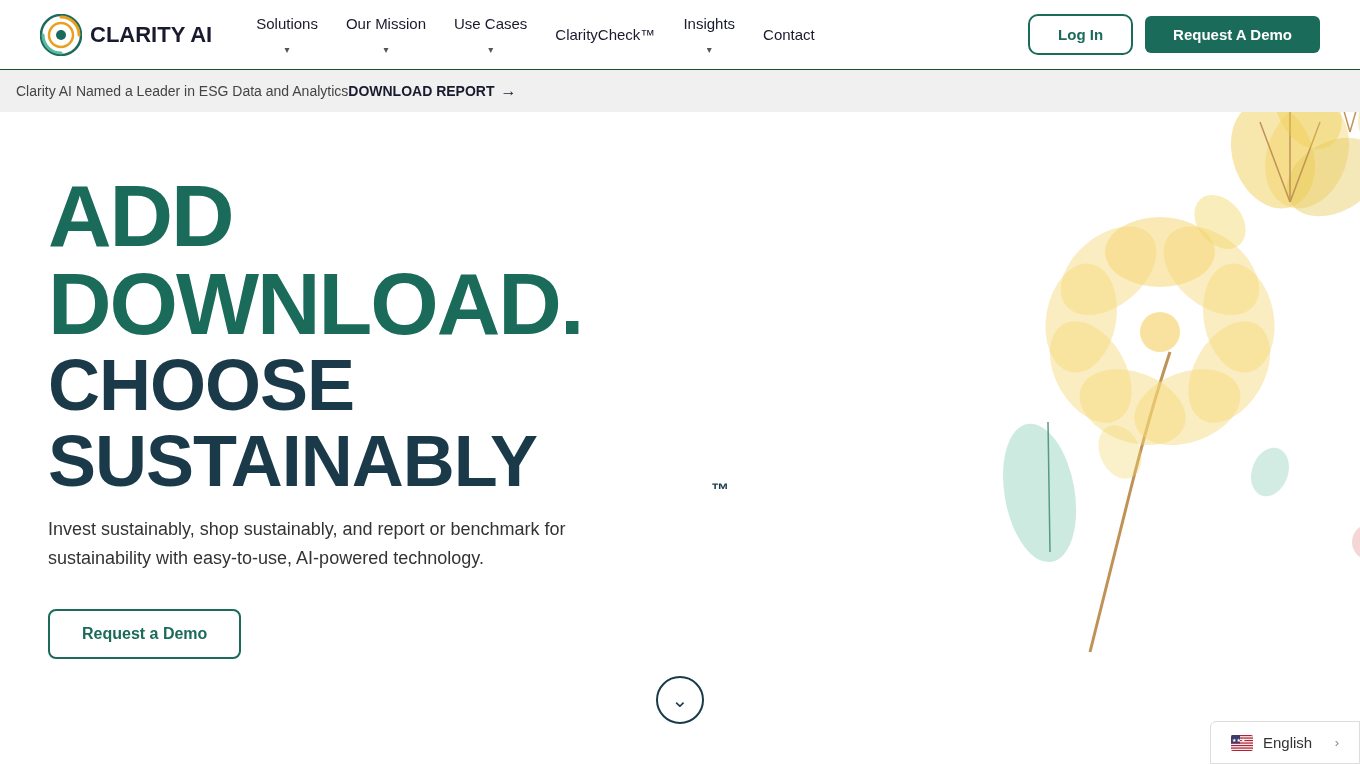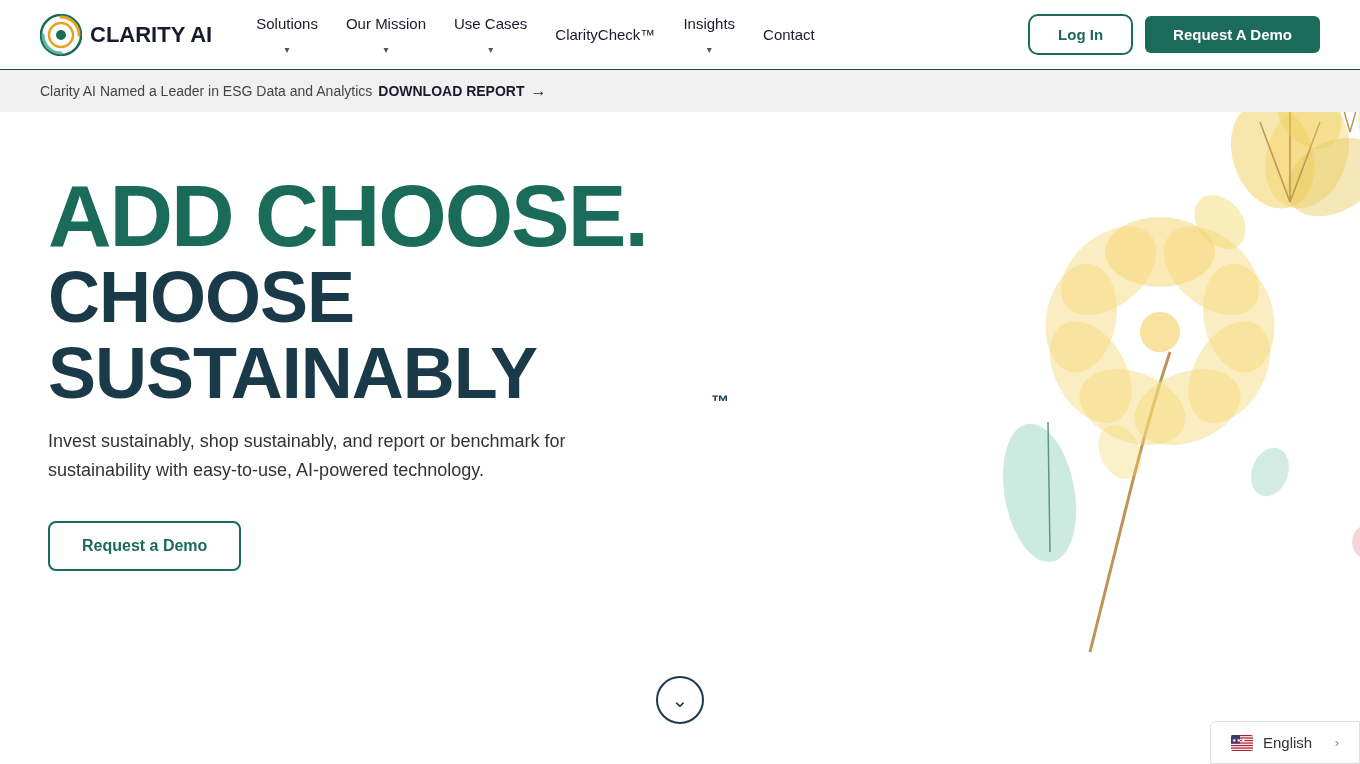--- a/index.html
+++ b/index.html
@@ -77,24 +77,23 @@
       color: #fff;
       border-radius: 6px;
       font-size: 15px;
       font-weight: 600;
       cursor: pointer;
     }
 
     
     .announcement-bar {
       background: #f0f0f0;
-      padding: 10px 40px;
-      display: flex;
-      align-items: center;
-      gap: 6px;
+      padding: 10px 16px;
+      display: flex;
+      align-items: center;
       font-size: 14px;
       color: #444;
       height: 42px;
     }
     .announcement-bar .download-link {
       font-weight: 700;
       color: #1a1a2e;
       display: flex;
       align-items: center;
       gap: 6px;
@@ -335,21 +334,21 @@
 
       <g transform="translate(760, 350)">
         <ellipse cx="0" cy="-55" rx="45" ry="62" fill="#e8c430" opacity="0.4" transform="rotate(-10)"></ellipse>
         <ellipse cx="0" cy="-55" rx="45" ry="62" fill="#f0d050" opacity="0.3" transform="rotate(25)"></ellipse>
         <line x1="0" y1="0" x2="0" y2="-110" stroke="#b5813a" stroke-width="1.5"></line>
       </g>
     </svg>
   </div>
 
   <div class="hero-content">
-    <h1 class="hero-title-line1">ADD CHOOSE.</h1>
+    <h1 class="hero-title-line1">ADD DOWNLOAD.</h1>
     <h1 class="hero-title-line2">
       <span>CHOOSE SUSTAINABLY</span>
         <span class="tm-sup">™</span>
     </h1>
     <p class="hero-subtitle">Invest sustainably, shop sustainably, and report or benchmark for sustainability with easy-to-use, AI-powered technology.</p>
     <button class="btn-request-demo">Request a Demo</button>
   </div>
 
   <div class="scroll-down">
     <div class="scroll-circle">

